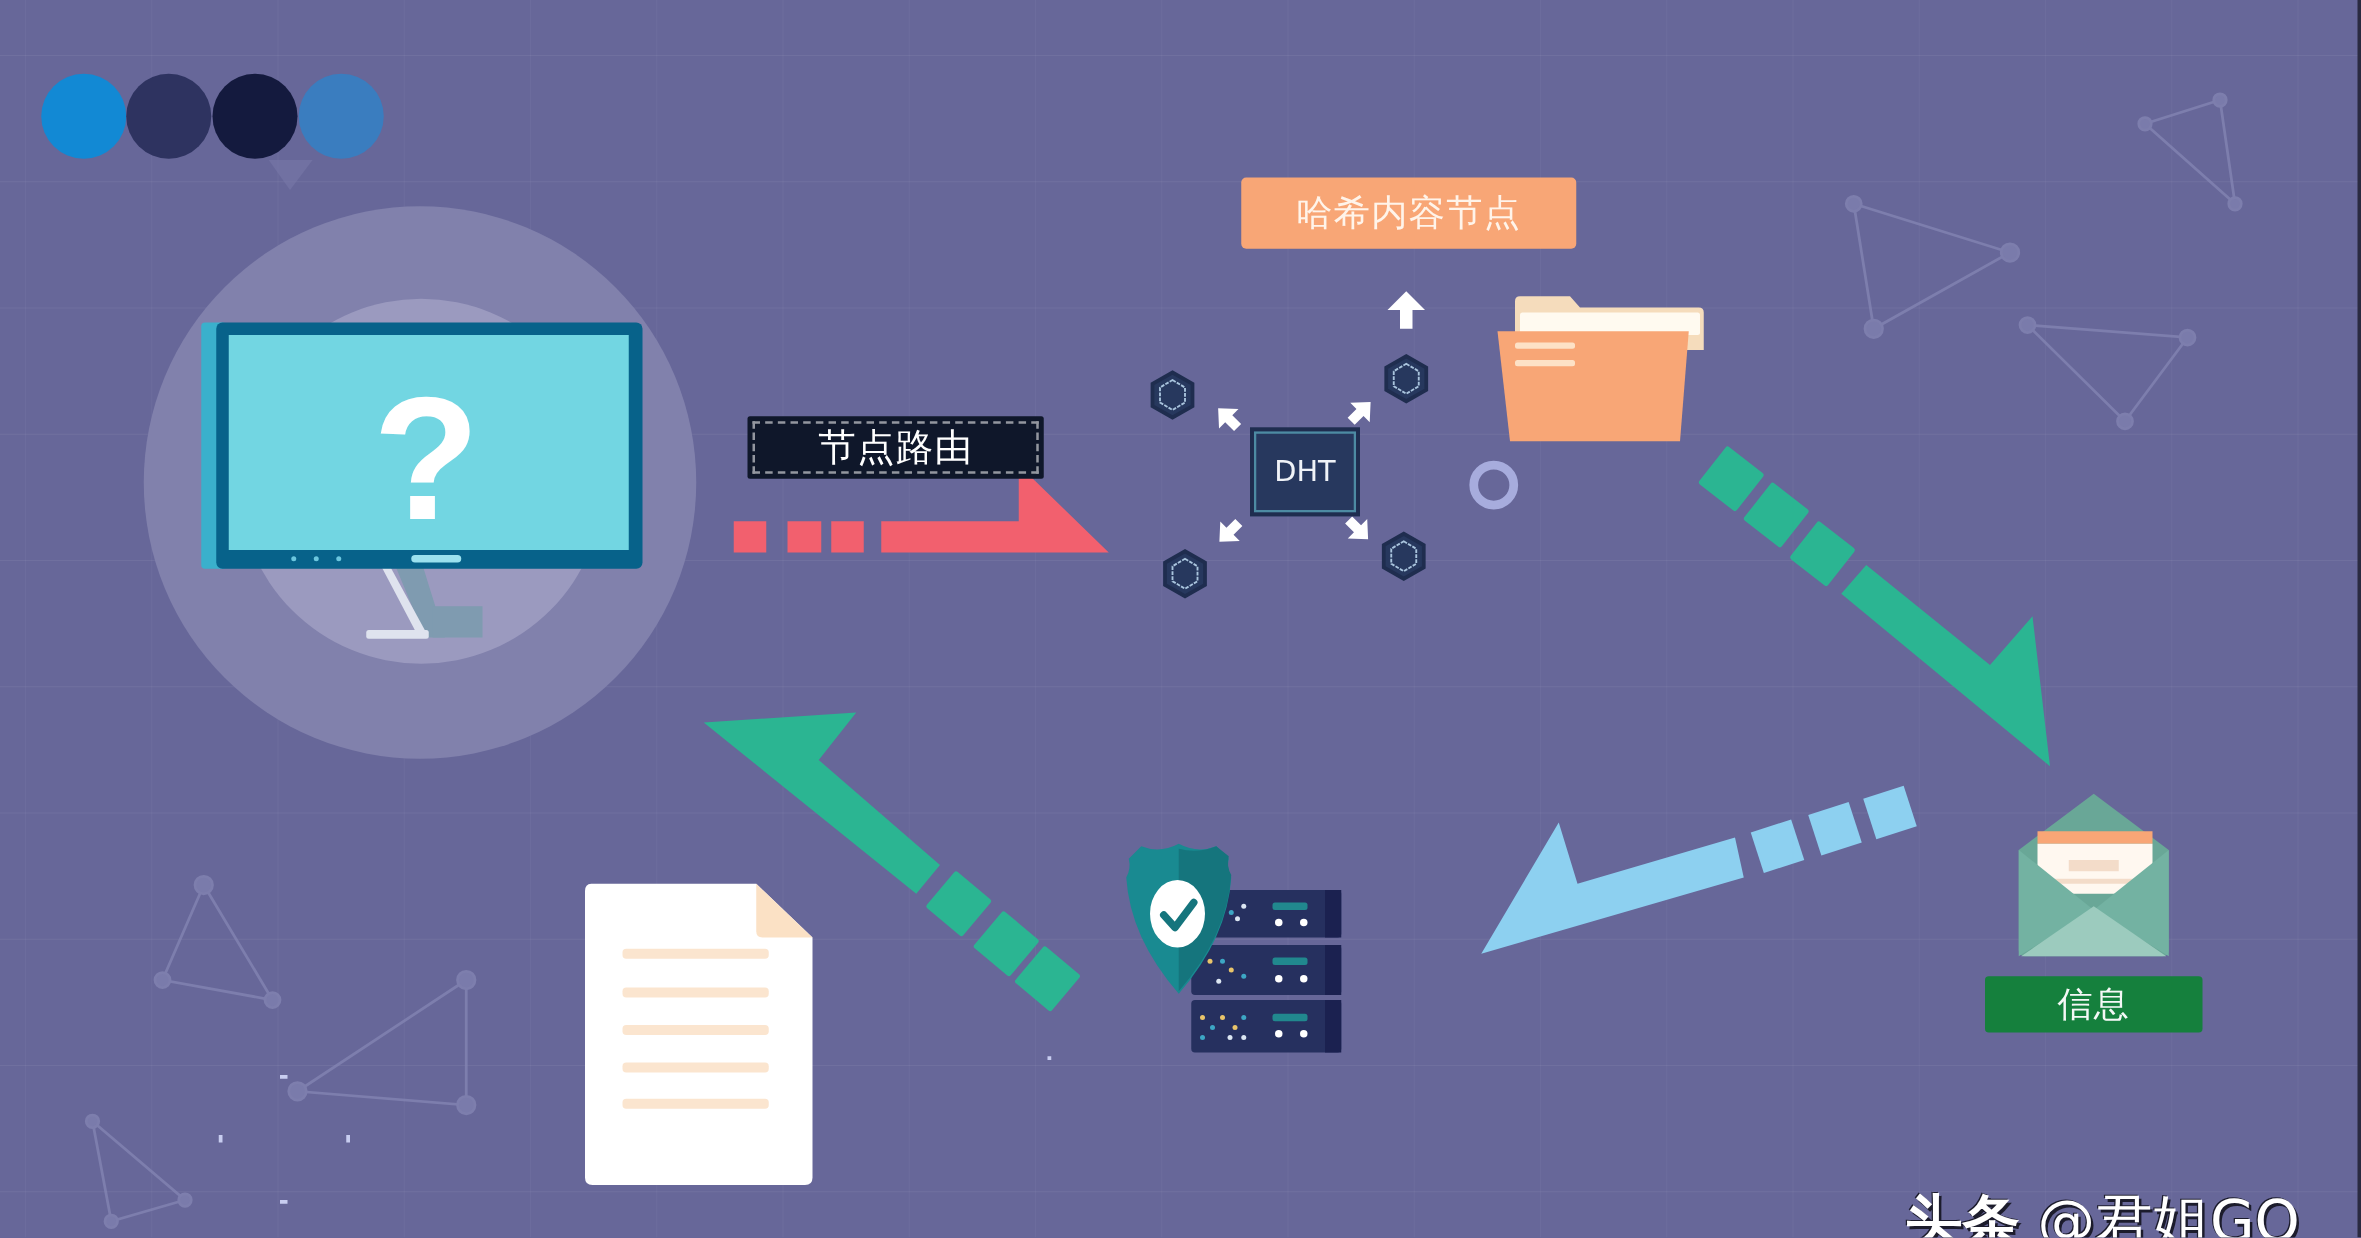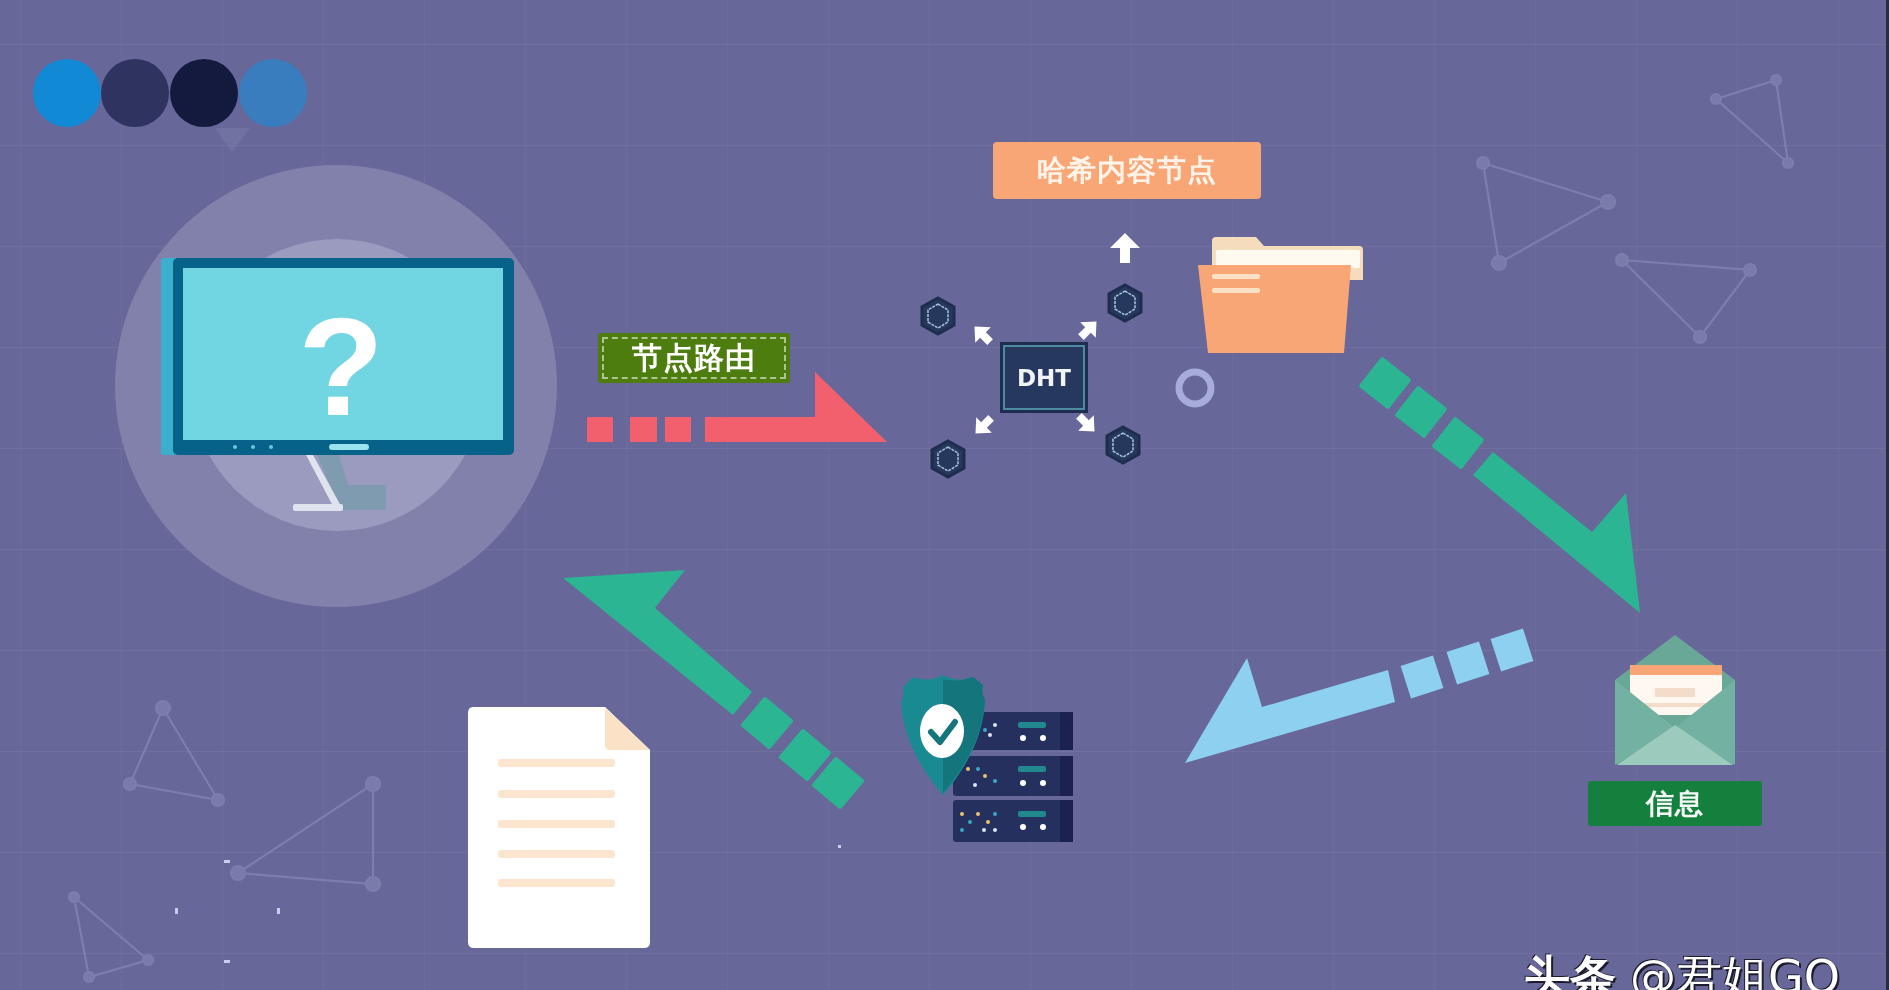--- a/index.html
+++ b/index.html
@@ -7,22 +7,22 @@
          font-family: "DejaVu Sans", "Liberation Sans", sans-serif; }
   #stage { position: absolute; left: 0; top: 0; width: 1889px; height: 990px; }
   .grid { position: absolute; inset: 0;
     background-image:
       linear-gradient(to bottom, rgba(255,255,255,0.06) 1px, transparent 1px),
       linear-gradient(to right, rgba(255,255,255,0.035) 1px, transparent 1px);
     background-size: 100% 101px, 101px 100%;
     background-position: 0 44px, 20px 0; }
   .edge-strip { position: absolute; right: 0; top: 0; width: 3px; height: 990px; background: #2a2a40; }
   .label { position: absolute; display: flex; align-items: center; justify-content: center;
-           font-weight: bold; color: #fff; box-sizing: border-box; letter-spacing: 1px; }
-  .label-route { left: 598px; top: 333px; width: 192px; height: 50px; background: #4d7c0f;
+           font-weight: normal; color: #fff; box-sizing: border-box; letter-spacing: 1px; }
+  .label-route { left: 598px; top: 333px; width: 237px; height: 50px; background: #0f172a;
                  font-size: 30px; outline: 2px dashed rgba(255,255,255,0.55); outline-offset: -6px; border-radius: 2px; }
   .label-hash { left: 993px; top: 142px; width: 268px; height: 57px; background: #f8a676;
                 font-size: 29px; border-radius: 4px; color: #fff4ea; }
   .label-dht { left: 1000px; top: 342px; width: 88px; height: 71px; background: #27385e;
                border: 3px solid #1f2d4f; box-shadow: inset 0 0 0 2px #4d8ba3; font-size: 23px; color: #f0f3f8; letter-spacing: 0; }
   .label-ip { left: 936px; top: 859px; width: 202px; height: 47px; background: #f0d97d;
               color: #3d3a4e; font-size: 24px; border-radius: 2px; letter-spacing: 0; }
   .label-info { left: 1588px; top: 781px; width: 174px; height: 45px; background: #15803d;
                 font-size: 28px; border-radius: 3px; color: #f4f8f6; }
   .watermark { position: absolute; left: 1524px; top: 903px; font-size: 46px; color: #ffffff;

